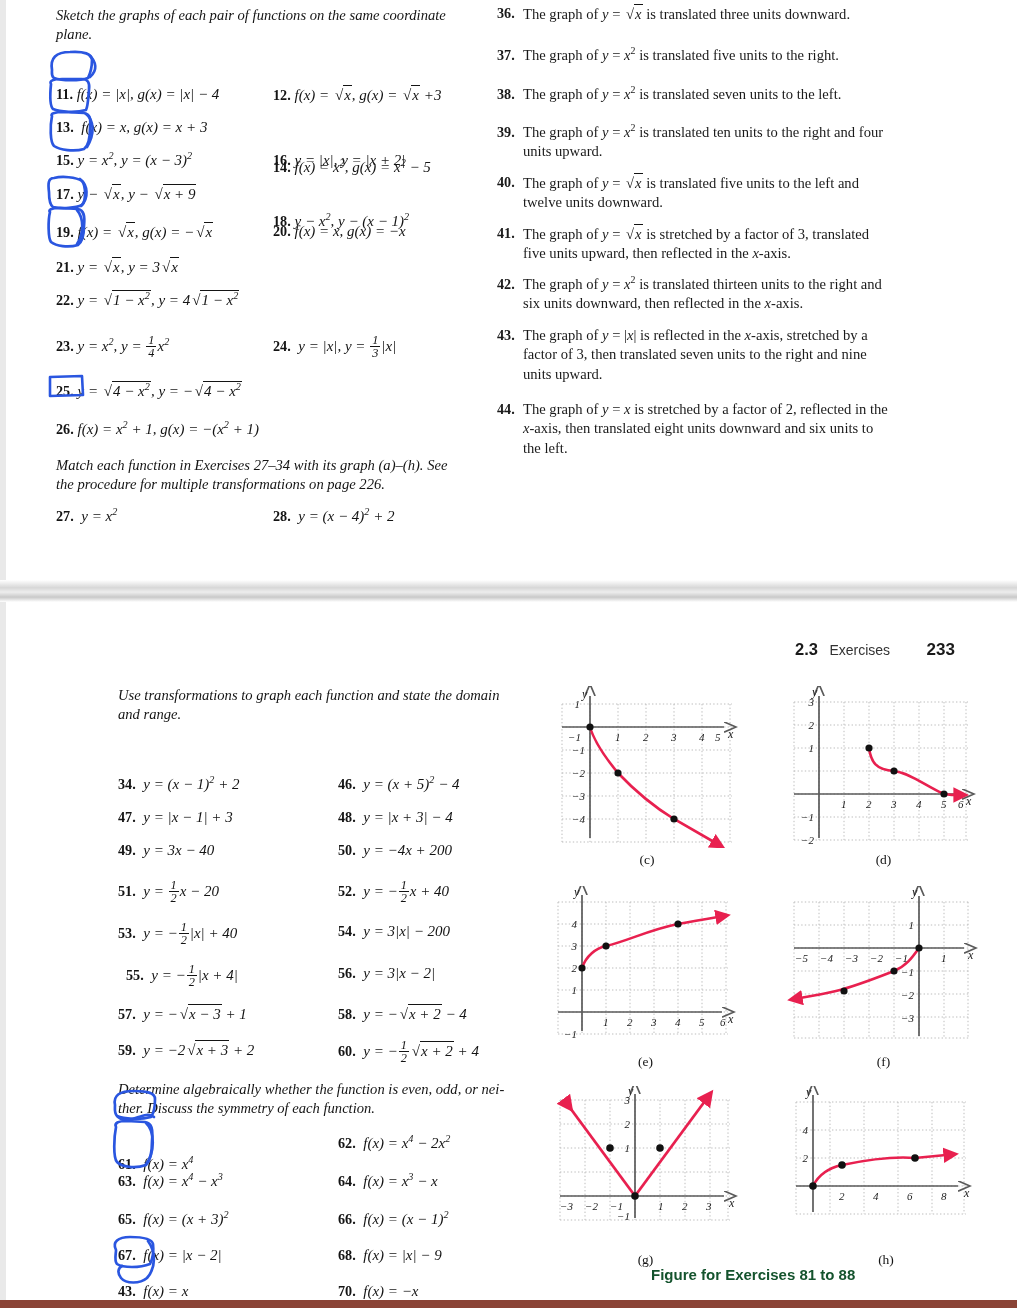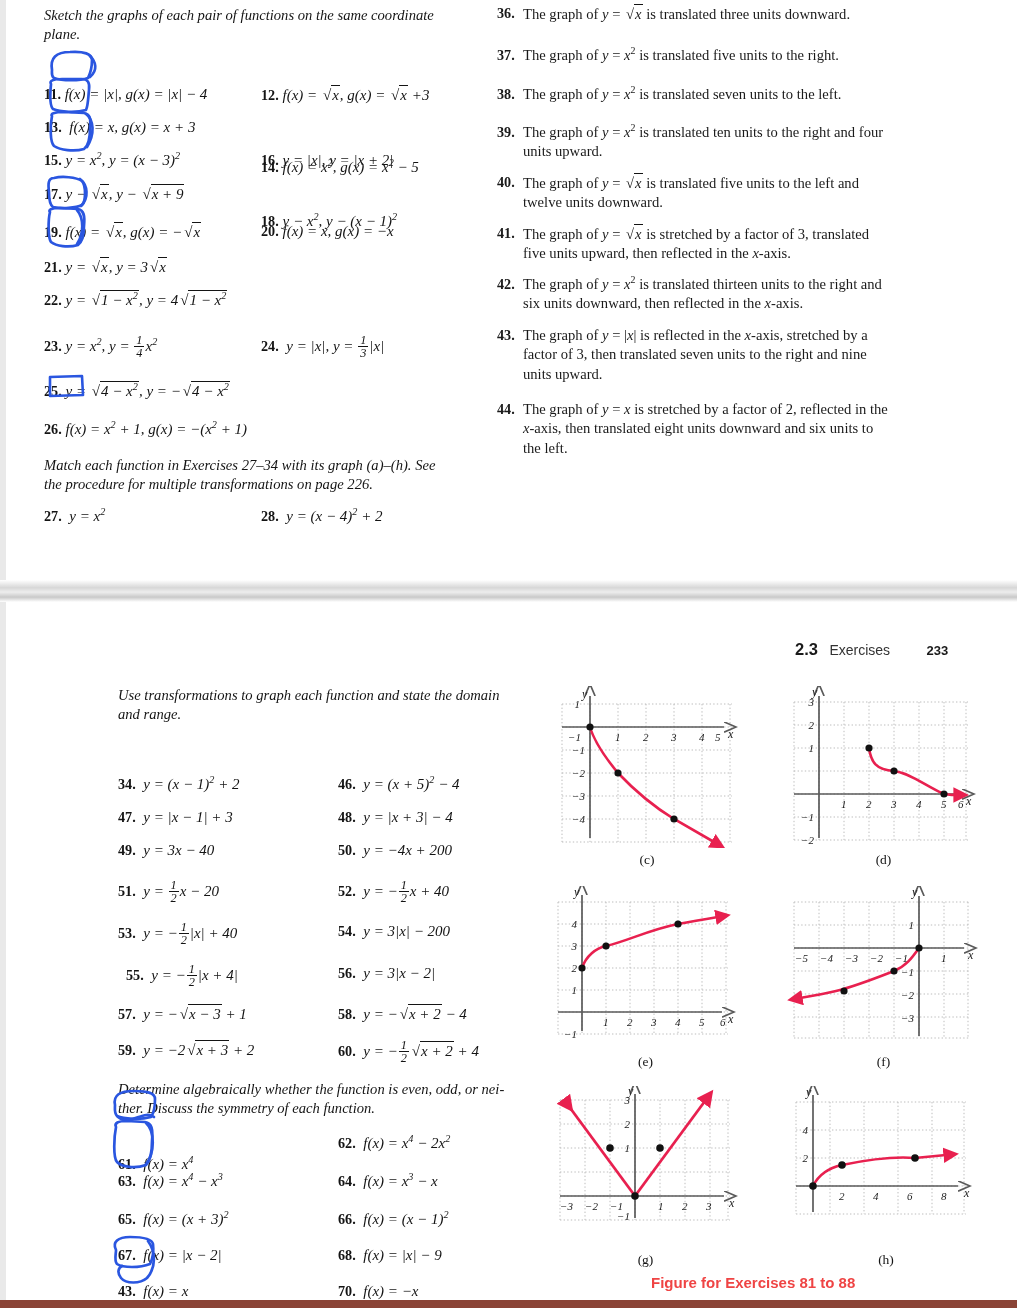--- a/index.html
+++ b/index.html
@@ -38,36 +38,36 @@
   .rad{display:inline-block;position:relative;padding-left:2px;}
   .rad .bar{display:inline-block;border-top:1px solid #141414;padding:0 1px 0 1px;margin-left:0px;}
 
   
   .ink{position:absolute;pointer-events:none;}
   .ink svg{display:block;overflow:visible;}
 
   
   .gwrap{position:absolute;}
   .glabel{position:absolute;width:100%;text-align:center;font-size:13.5px;font-style:normal;color:#141414;}
-  .figcap{position:absolute;font-weight:bold;font-size:15px;color:#ef4444;
-          font-family:"Liberation Sans", sans-serif;margin-top:8px;}
+  .figcap{position:absolute;font-weight:bold;font-size:15px;color:#14532d;
+          font-family:"Liberation Sans", sans-serif;}
   .secthead{position:absolute;font-family:"Liberation Sans", sans-serif;}
   .secthead .sn{font-weight:bold;font-size:16.5px;}
   .secthead .st{font-size:14px;color:#333;}
-  .secthead .pg{font-weight:bold;font-size:13px;}
+  .secthead .pg{font-weight:bold;font-size:17px;}
 </style>
 </head>
 <body>
 
 <div class="page">
 
   <div id="top-fragment">
     <div id="left-edge-top"></div>
 
-    <div class="col" style="left:44px;top:6px;width:420px;font-family:Liberation Serif, serif;">
+    <div class="col" style="left:56px;top:6px;width:420px;font-family:Liberation Serif, serif;">
 
       <div class="instr" style="width:410px;">Sketch the graphs of each pair of functions on the same coordinate<br>plane.</div>
 
       <div style="position:relative;height:0;">
 
         <div class="exline" style="position:absolute;left:0;top:40px;width:200px;">
           <span class="num">11.</span>
           <span class="mathi">
             f(x) = |x|, g(x) = |x| − 4</span>
         </div>

